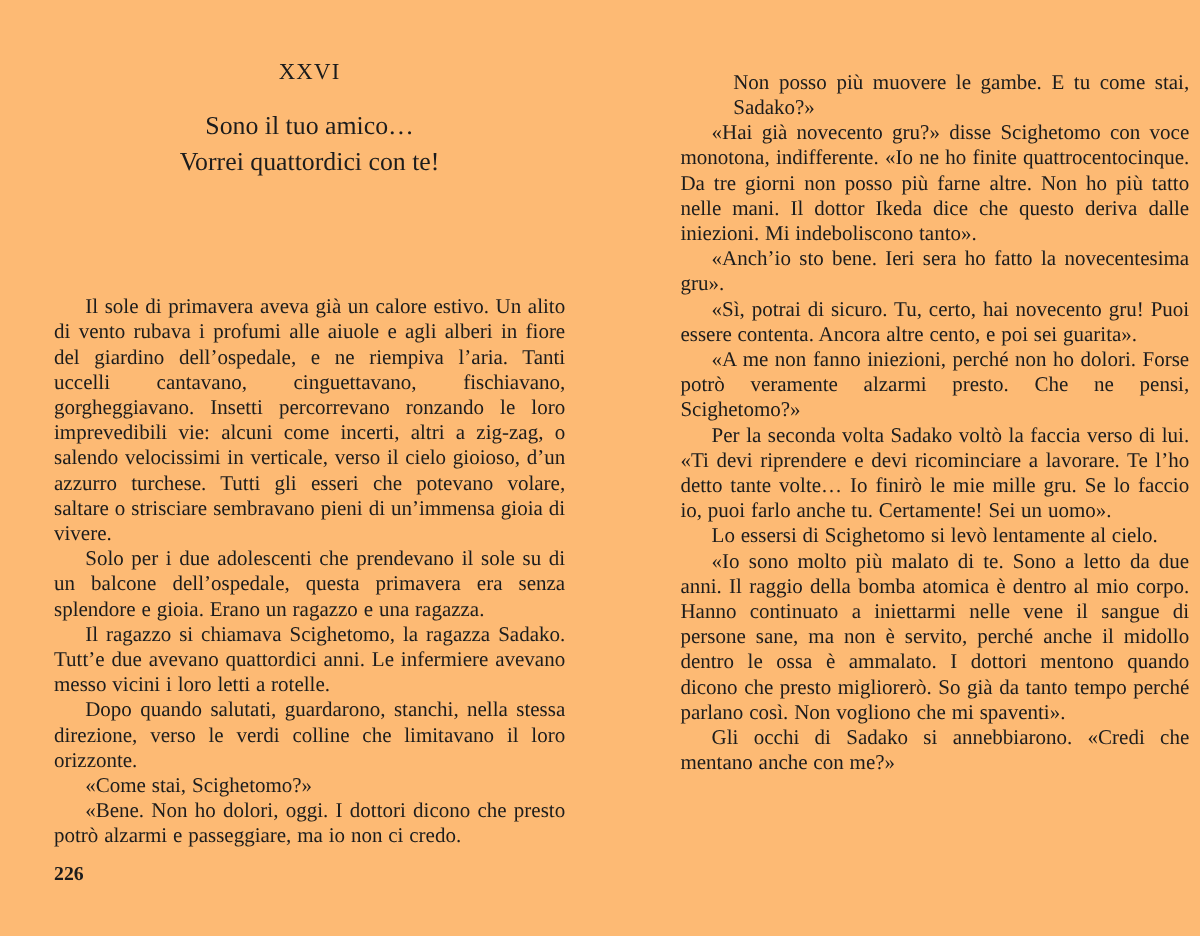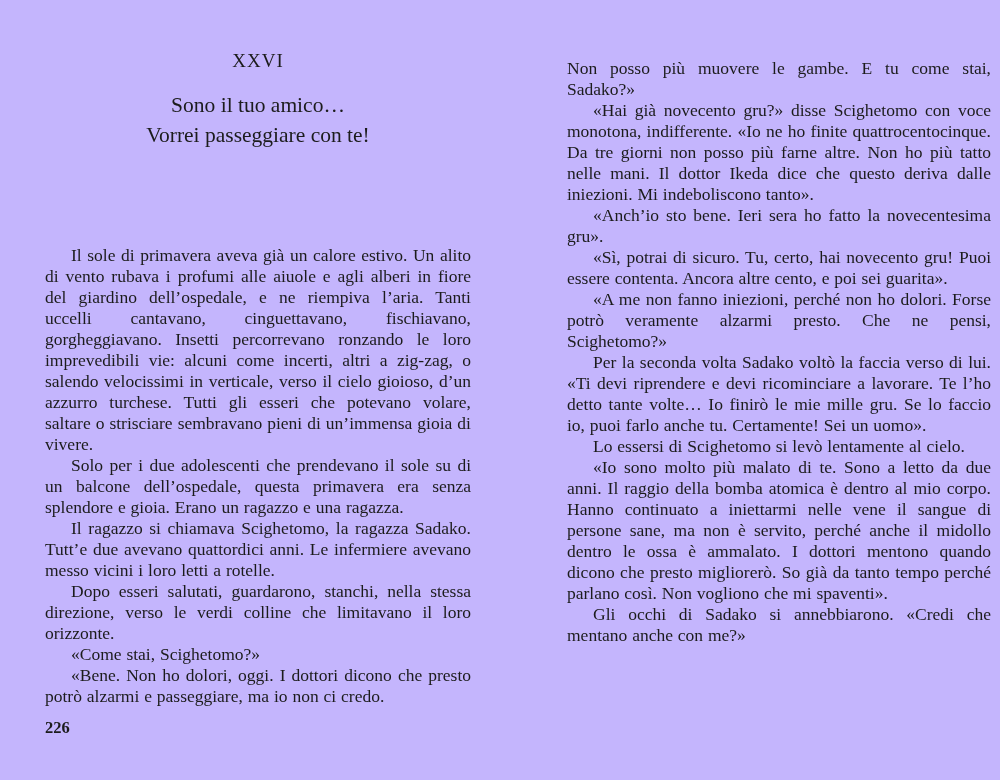--- a/index.html
+++ b/index.html
@@ -4,21 +4,21 @@
 <style>
   html, body {
     margin: 0;
     padding: 0;
     background: #ffffff;
   }
   .spread {
     position: relative;
     width: 1000px;
     height: 780px;
-    background: #c4b5fd;
+    background: #fdba74;
     overflow: hidden;
     font-family: "Liberation Serif", "DejaVu Serif", serif;
     color: #1c1c1c;
   }
   .page {
     position: absolute;
     top: 0;
     height: 780px;
   }
   .page.left  { left: 45px;  width: 426px; }
@@ -52,47 +52,47 @@
 
   .para {
     margin: 0;
     font-size: 17.5px;
     line-height: 21px;
     text-align: justify;
     text-indent: 26px;
     word-spacing: 0.5px;
     hyphens: auto;
   }
-  .para.no-indent { text-indent: 0; }
+  .para.no-indent { text-indent: 0; margin-left: 44px; }
 
   .page-number {
     position: absolute;
     top: 718px;
     left: 0;
     right: 0;
     font-size: 16.5px;
     font-weight: bold;
   }
 </style>
 </head>
 <body>
 
 <div class="spread">
 
   <section class="page left">
     <div class="chapter-number">XXVI</div>
     <div class="chapter-title">
       <div>Sono il tuo amico…</div>
-      <div>Vorrei passeggiare con te!</div>
+      <div>Vorrei quattordici con te!</div>
     </div>
     <div class="text-block">
         <p class="para">Il sole di primavera aveva già un calore estivo. Un alito di vento rubava i profumi alle aiuole e agli alberi in fiore del giardino dell’ospedale, e ne riempiva l’aria. Tanti uccelli cantavano, cinguettavano, fischiavano, gorgheggiavano. Insetti percorrevano ronzando le loro imprevedibili vie: alcuni come incerti, altri a zig-zag, o salendo velocissimi in verticale, verso il cielo gioioso, d’un azzurro turchese. Tutti gli esseri che potevano volare, saltare o strisciare sembravano pieni di un’immensa gioia di vivere.</p>
         <p class="para">Solo per i due adolescenti che prendevano il sole su di un balcone dell’ospedale, questa primavera era senza splendore e gioia. Erano un ragazzo e una ragazza.</p>
         <p class="para">Il ragazzo si chiamava Scighetomo, la ragazza Sadako. Tutt’e due avevano quattordici anni. Le infermiere avevano messo vicini i loro letti a rotelle.</p>
-        <p class="para">Dopo esseri salutati, guardarono, stanchi, nella stessa direzione, verso le verdi colline che limitavano il loro orizzonte.</p>
+        <p class="para">Dopo quando salutati, guardarono, stanchi, nella stessa direzione, verso le verdi colline che limitavano il loro orizzonte.</p>
         <p class="para">«Come stai, Scighetomo?»</p>
         <p class="para">«Bene. Non ho dolori, oggi. I dottori dicono che presto potrò alzarmi e passeggiare, ma io non ci credo.</p>
       </div>
     <div class="page-number">226</div>
   </section>
 
   <section class="page right">
     <div class="text-block">
         <p class="para no-indent">Non posso più muovere le gambe. E tu come stai, Sadako?»</p>
         <p class="para">«Hai già novecento gru?» disse Scighetomo con voce monotona, indifferente. «Io ne ho finite quattrocentocinque. Da tre giorni non posso più farne altre. Non ho più tatto nelle mani. Il dottor Ikeda dice che questo deriva dalle iniezioni. Mi indeboliscono tanto».</p>

